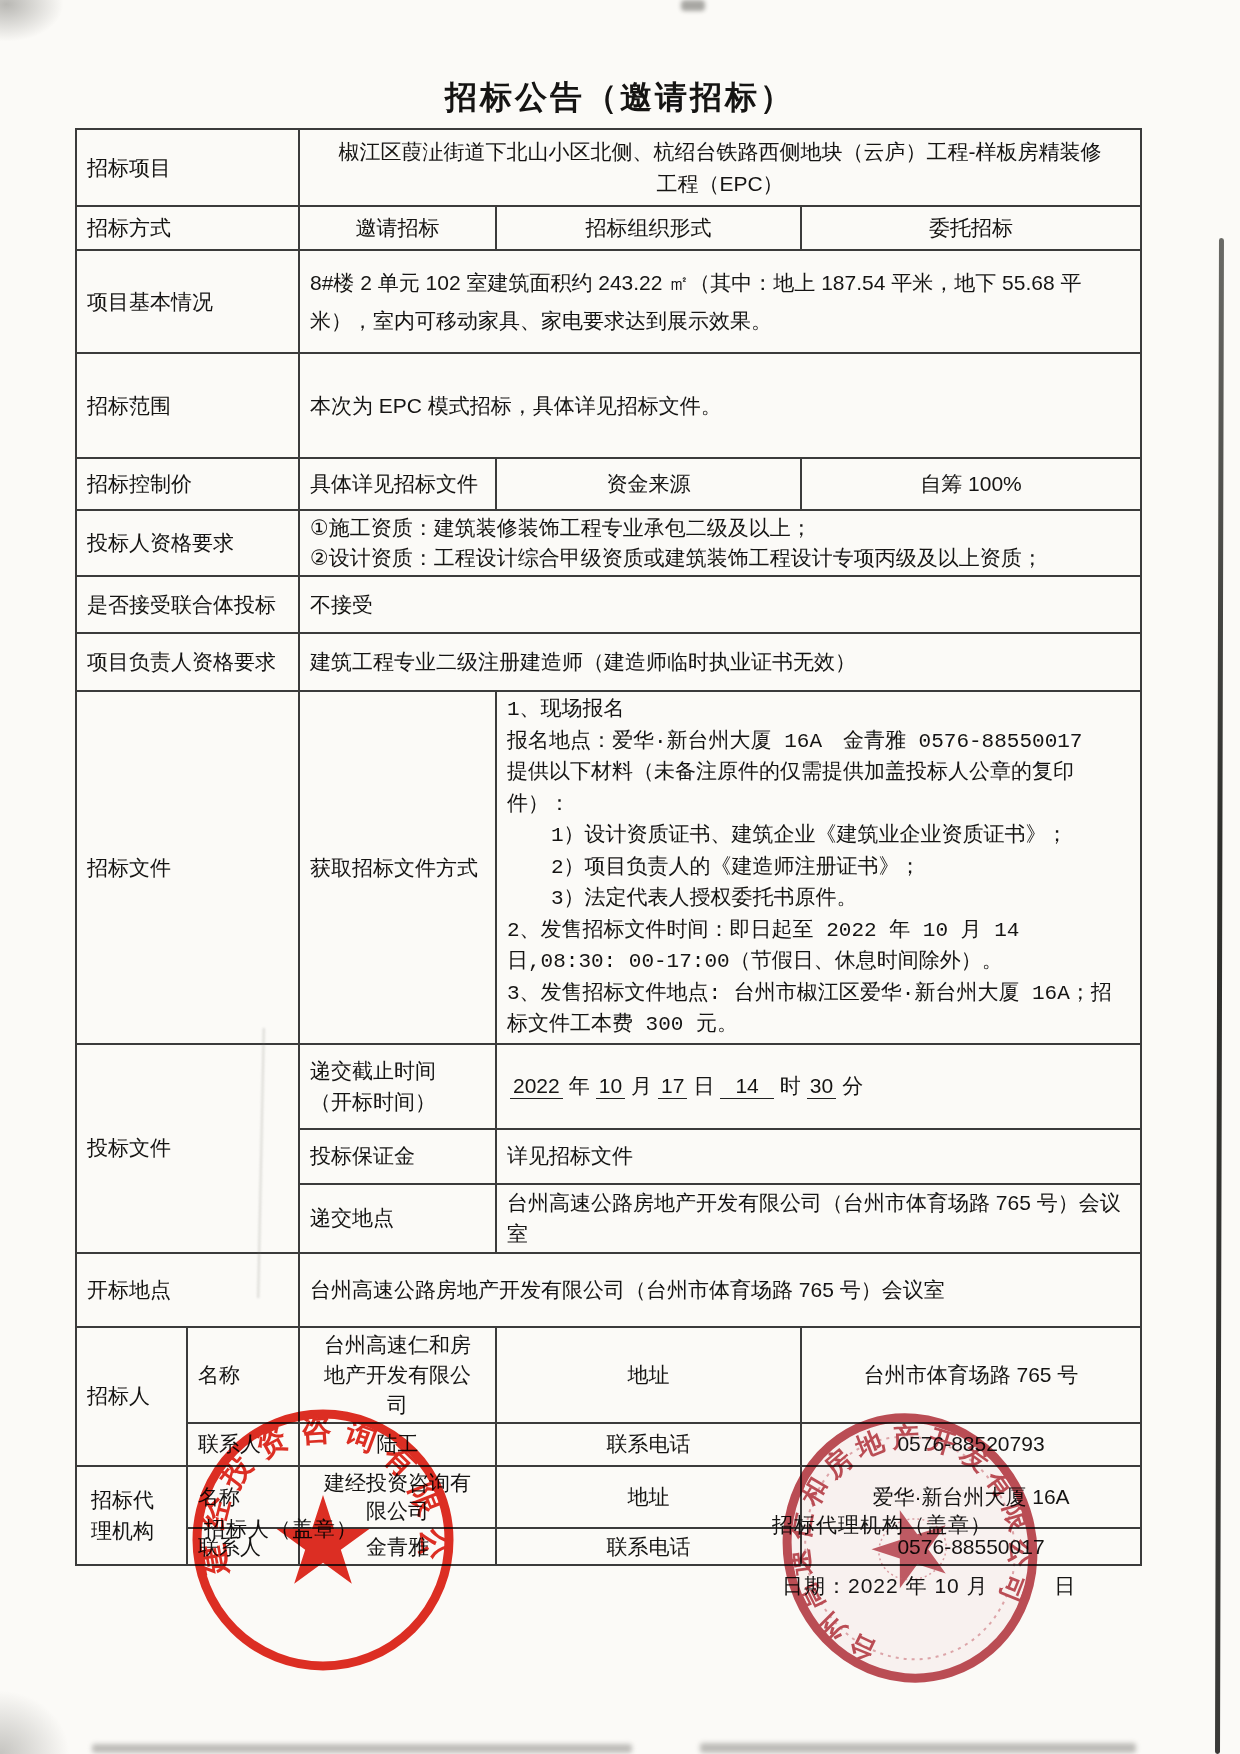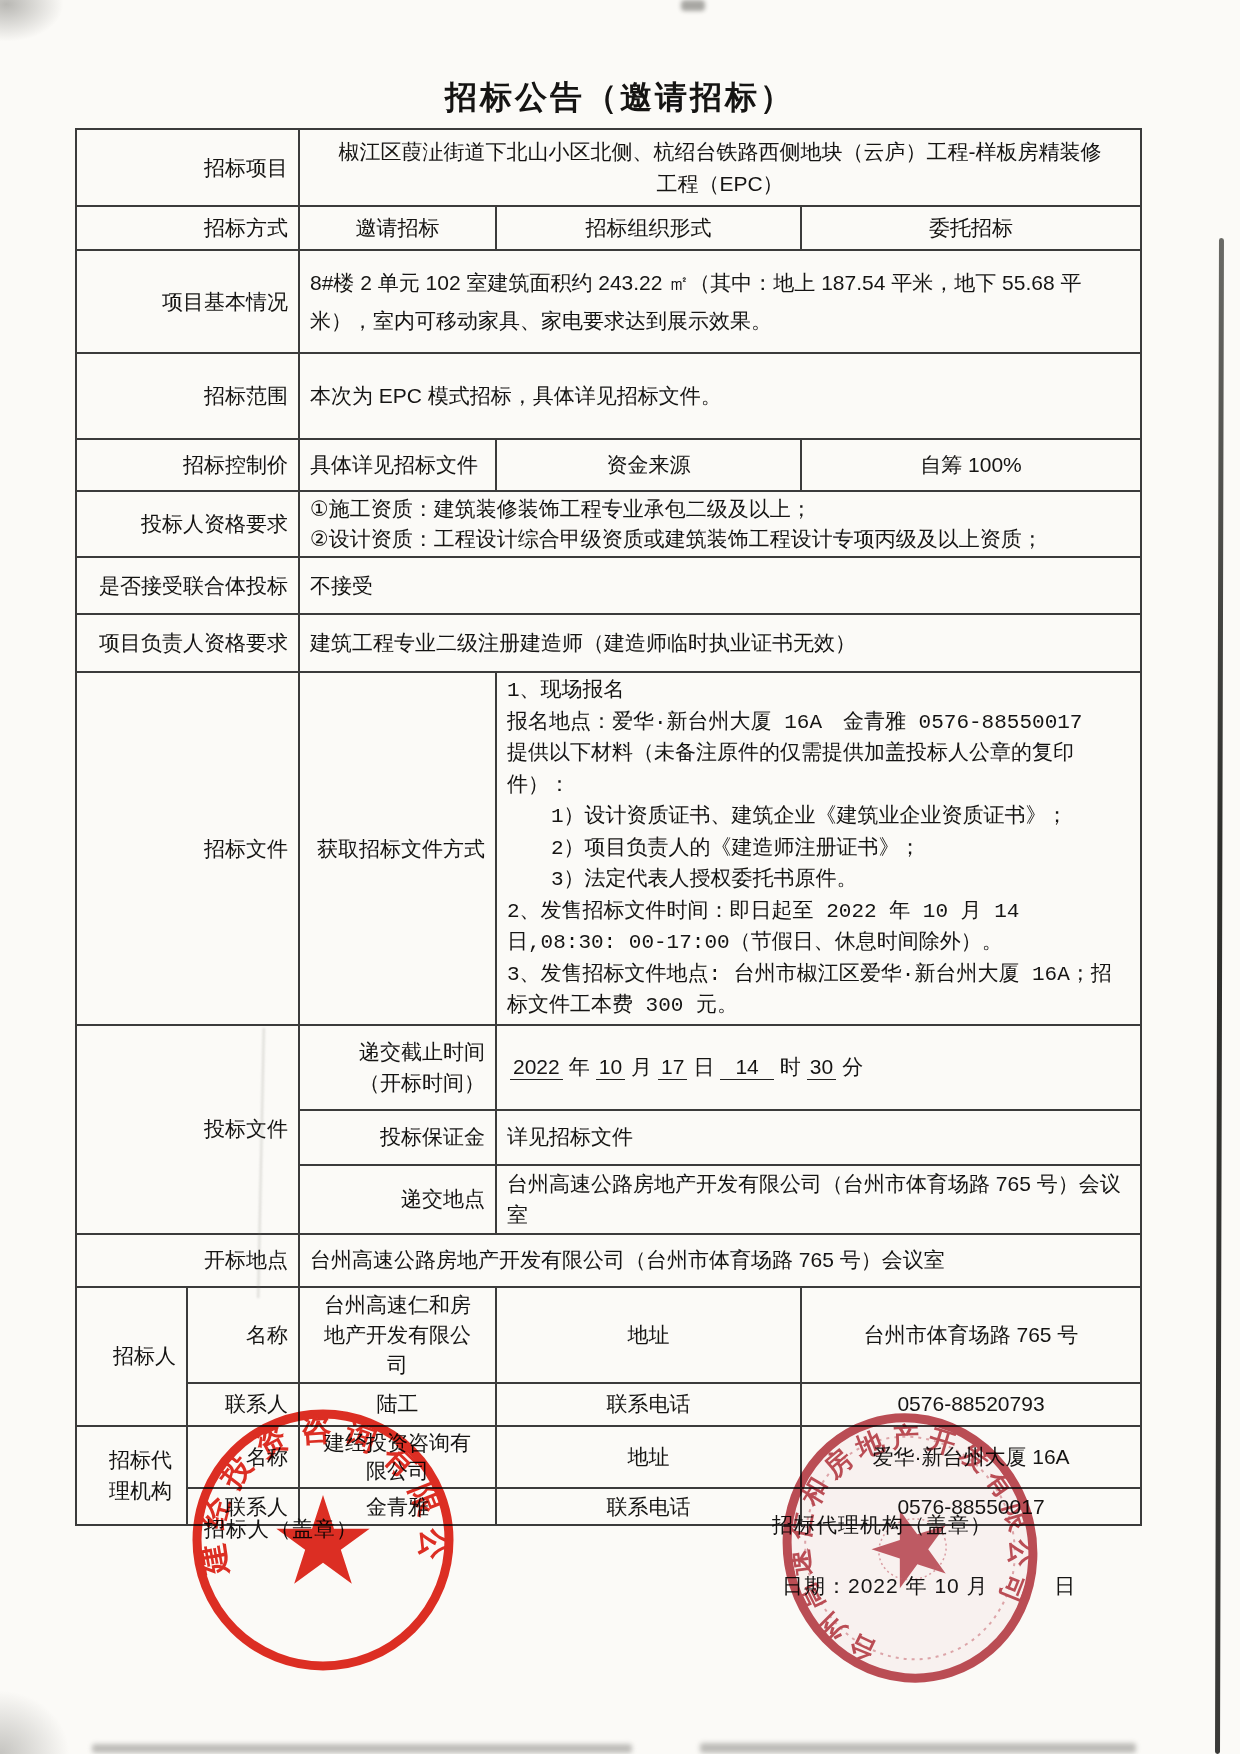--- a/index.html
+++ b/index.html
@@ -17,21 +17,21 @@
     position:absolute;left:75px;top:128px;width:1065px;
     border-collapse:collapse;table-layout:fixed;
     font-size:21px;
   }
   table.tender td{
     border:2px solid #3b3b3b;
     padding:2px 10px;
     vertical-align:middle;
     line-height:1.5;
   }
-  td.lbl{text-align:right;padding:2px 6px;}
+  td.lbl{text-align:left;padding:2px 6px;}
   td.ctr{text-align:center;}
   td.val{text-align:left;padding-left:14px;}
   td.big{vertical-align:top;padding:8px 14px 4px 16px;line-height:33px;font-family:Liberation Mono, monospace;}
   .indent{padding-left:44px;}
   .u{border-bottom:1.6px solid #222;padding:0 3px 1px 3px;}
   .u-wide{padding:0 15px 1px 15px;}
   .dateparts span{margin:14px 3px;}
   .sig-text{position:absolute;font-size:21px;letter-spacing:1px;}
   
   .stamp{position:absolute;mix-blend-mode:multiply;}
@@ -88,21 +88,21 @@
     <td class="ctr">邀请招标</td>
     <td class="ctr">招标组织形式</td>
     <td class="ctr">委托招标</td>
   </tr>
 
   <tr style="height:103px">
     <td colspan="2" class="lbl">项目基本情况</td>
     <td colspan="3" class="val" style="line-height:38px">8#楼 2 单元 102 室建筑面积约 243.22 ㎡（其中：地上 187.54 平米，地下 55.68 平米），室内可移动家具、家电要求达到展示效果。</td>
   </tr>
 
-  <tr style="height:86px">
+  <tr style="height:105px">
     <td colspan="2" class="lbl">招标范围</td>
     <td colspan="3" class="val">本次为 EPC 模式招标，具体详见招标文件。</td>
   </tr>
 
   <tr style="height:52px">
     <td colspan="2" class="lbl">招标控制价</td>
     <td class="val" style="padding-left:10px">具体详见招标文件</td>
     <td class="ctr">资金来源</td>
     <td class="ctr">自筹 100%</td>
   </tr>
@@ -152,21 +152,21 @@
   </tr>
   <tr style="height:55px">
     <td class="lbl">投标保证金</td>
     <td colspan="2" class="val">详见招标文件</td>
   </tr>
   <tr style="height:60px">
     <td class="lbl">递交地点</td>
     <td colspan="2" class="val" style="padding-left:10px;padding-right:2px">台州高速公路房地产开发有限公司（台州市体育场路 765 号）会议室</td>
   </tr>
 
-  <tr style="height:53px">
+  <tr style="height:74px">
     <td colspan="2" class="lbl">开标地点</td>
     <td colspan="3" class="val">台州高速公路房地产开发有限公司（台州市体育场路 765 号）会议室</td>
   </tr>
 
   <tr style="height:79px">
     <td rowspan="2" class="lbl">招标人</td>
     <td class="lbl">名称</td>
     <td class="ctr" style="padding:2px 14px;line-height:30px">台州高速仁和房地产开发有限公司</td>
     <td class="ctr">地址</td>
     <td class="ctr">台州市体育场路 765 号</td>

